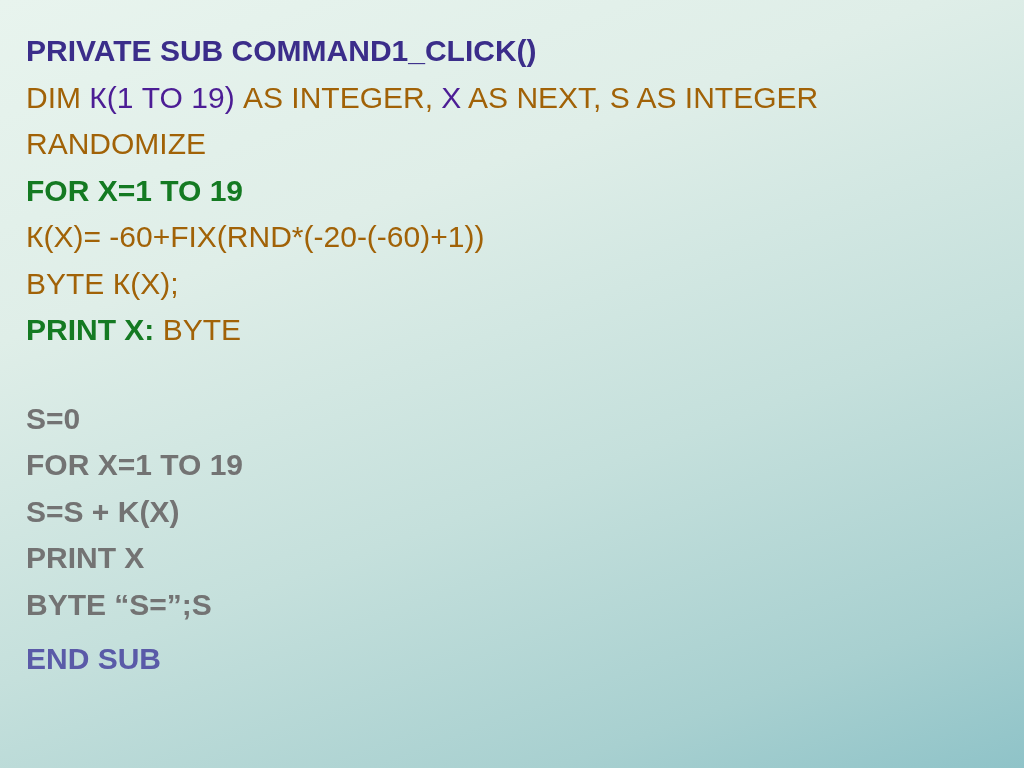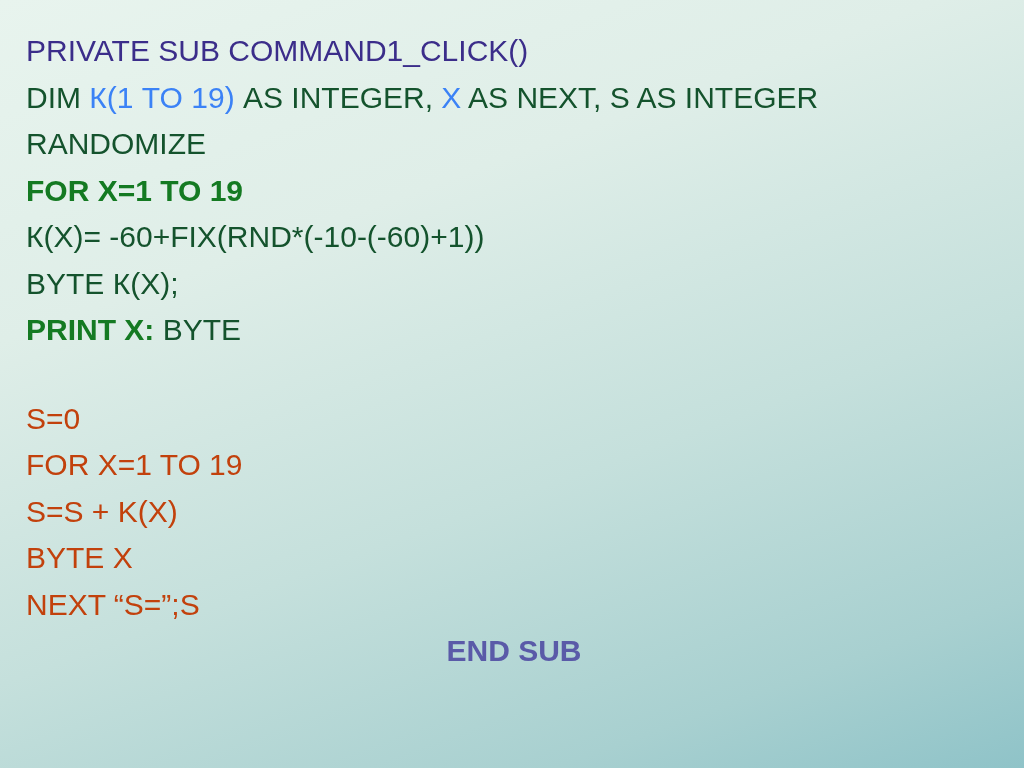--- a/index.html
+++ b/index.html
@@ -16,26 +16,26 @@
     line-height: 1.55;
     box-sizing: border-box;
     padding: 28px 22px 20px 26px;
   }
   .line {
     white-space: nowrap;
   }
   .blank {
     height: 1.4em;
   }
-  .purple { color: #3b2d8a; font-weight: normal; }
-  .darknavy { color: #14532d; }
-  .green { color: #3b82f6; }
+  .purple { color: #3b2d8a; font-weight: bold; }
+  .darknavy { color: #a16207; }
+  .green { color: #4c1d95; }
   .green-bold { color: #147a22; font-weight: bold; }
-  .teal { color: #c2410c; font-weight: 400; }
-  .end { color: #5a5aa8; font-weight: bold;  text-align: center;}
+  .teal { color: #737373; font-weight: 700; }
+  .end { color: #5a5aa8; font-weight: bold; margin-top: 8px;}
 </style>
 </head>
 <body>
 
 <div class="line">
   <span class="purple">PRIVATE SUB COMMAND1_CLICK()</span>
 </div>
 
 <div class="line">
   <span class="darknavy">DIM </span><span class="green">К(1  TO 19)</span><span class="darknavy"> AS INTEGER, </span><span class="green">X</span><span class="darknavy">  AS NEXT, S AS INTEGER</span>
@@ -43,21 +43,21 @@
 
 <div class="line">
   <span class="darknavy">RANDOMIZE</span>
 </div>
 
 <div class="line">
   <span class="green-bold">FOR X=1 TO 19</span>
 </div>
 
 <div class="line">
-  <span class="darknavy">К(X)= -60+FIX(RND*(-10-(-60)+1))</span>
+  <span class="darknavy">К(X)= -60+FIX(RND*(-20-(-60)+1))</span>
 </div>
 
 <div class="line">
   <span class="darknavy">BYTE К(X);</span>
 </div>
 
 <div class="line">
   <span class="green-bold">PRINT X:</span><span class="darknavy"> BYTE</span>
 </div>
 
@@ -69,22 +69,22 @@
 
 <div class="line">
   <span class="teal">FOR X=1 TO 19</span>
 </div>
 
 <div class="line">
   <span class="teal">S=S + K(X)</span>
 </div>
 
 <div class="line">
-  <span class="teal">BYTE X</span>
+  <span class="teal">PRINT X</span>
 </div>
 
 <div class="line">
-  <span class="teal">NEXT “S=”;S</span>
+  <span class="teal">BYTE “S=”;S</span>
 </div>
 
 <div class="line end">
   <span>END SUB</span>
 </div>
 
 </body></html>

